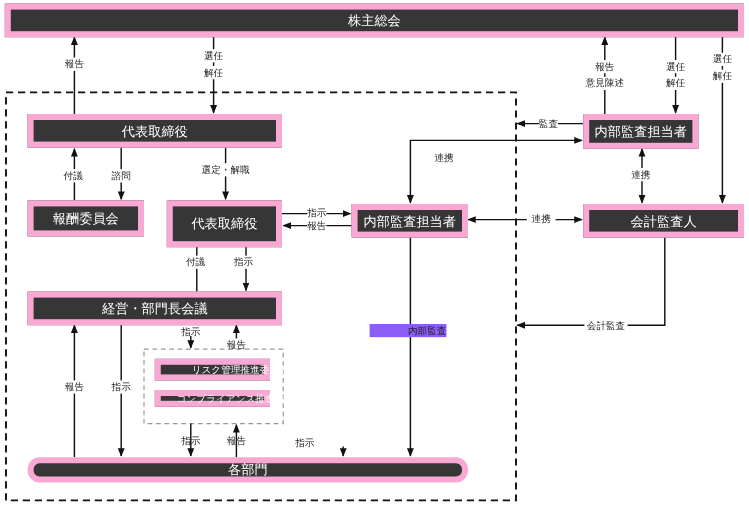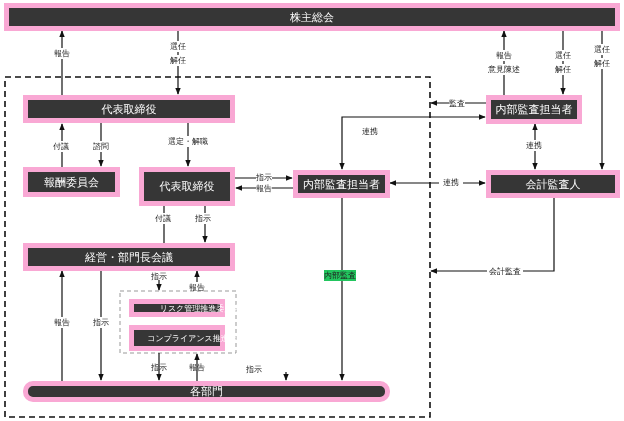--- a/index.html
+++ b/index.html
@@ -83,21 +83,21 @@
 
 <div class="node" style="left:4px;top:3px;width:616px;height:28px;">株主総会</div>
 <div class="node" style="left:23px;top:95px;width:212px;height:28px;">代表取締役</div>
 <div class="node" style="left:23px;top:167px;width:97px;height:30px;">報酬委員会</div>
 <div class="node" style="left:139px;top:167px;width:96px;height:39px;">代表取締役</div>
 <div class="node" style="left:293px;top:170px;width:97px;height:28px;">内部監査担当者</div>
 <div class="node" style="left:486px;top:95px;width:96px;height:29px;">内部監査担当者</div>
 <div class="node" style="left:486px;top:170px;width:134px;height:28px;">会計監査人</div>
 <div class="node" style="left:23px;top:243px;width:212px;height:28px;">経営・部門長会議</div>
 <div class="node small" style="left:129px;top:299px;width:96px;height:18px;">リスク管理推進委員会</div>
-<div class="node small" style="left:129px;top:325px;width:96px;height:26px;">コンプライアンス推進委員会</div>
+<div class="node small" style="left:129px;top:325px;width:96px;height:14px;">コンプライアンス推進委員会</div>
 <div class="node" style="left:23px;top:381px;width:367px;height:21px;border-radius:10px;">各部門</div>
 
 <div class="lbl" style="left:54px;top:48px;">報告</div>
 <div class="lbl" style="left:170px;top:41px;">選任</div>
 <div class="lbl" style="left:170px;top:55px;">解任</div>
 
 <div class="lbl" style="left:496px;top:50px;">報告</div>
 <div class="lbl" style="left:488px;top:64px;">意見陳述</div>
 <div class="lbl" style="left:555px;top:50px;">選任</div>
 <div class="lbl" style="left:555px;top:64px;">解任</div>
@@ -114,21 +114,21 @@
 
 <div class="lbl" style="left:256px;top:172px;">指示</div>
 <div class="lbl" style="left:256px;top:183px;">報告</div>
 
 <div class="lbl" style="left:439px;top:177px;padding:0 4px;">連携</div>
 <div class="lbl" style="left:526px;top:140px;">連携</div>
 
 <div class="lbl" style="left:155px;top:213px;">付議</div>
 <div class="lbl" style="left:195px;top:213px;">指示</div>
 
-<div class="lbl nobg" style="left:324px;top:270px;background:#22c55e;">内部監査</div>
+<div class="lbl nobg" style="left:308px;top:270px;background:#8b5cf6;padding-left:32px;">内部監査</div>
 <div class="lbl" style="left:487px;top:266px;padding:0 2px;">会計監査</div>
 
 <div class="lbl nobg" style="left:151px;top:271px;">指示</div>
 <div class="lbl nobg" style="left:189px;top:282px;">報告</div>
 
 <div class="lbl" style="left:54px;top:317px;">報告</div>
 <div class="lbl" style="left:93px;top:317px;">指示</div>
 
 <div class="lbl nobg" style="left:151px;top:362px;">指示</div>
 <div class="lbl nobg" style="left:189px;top:362px;">報告</div>

